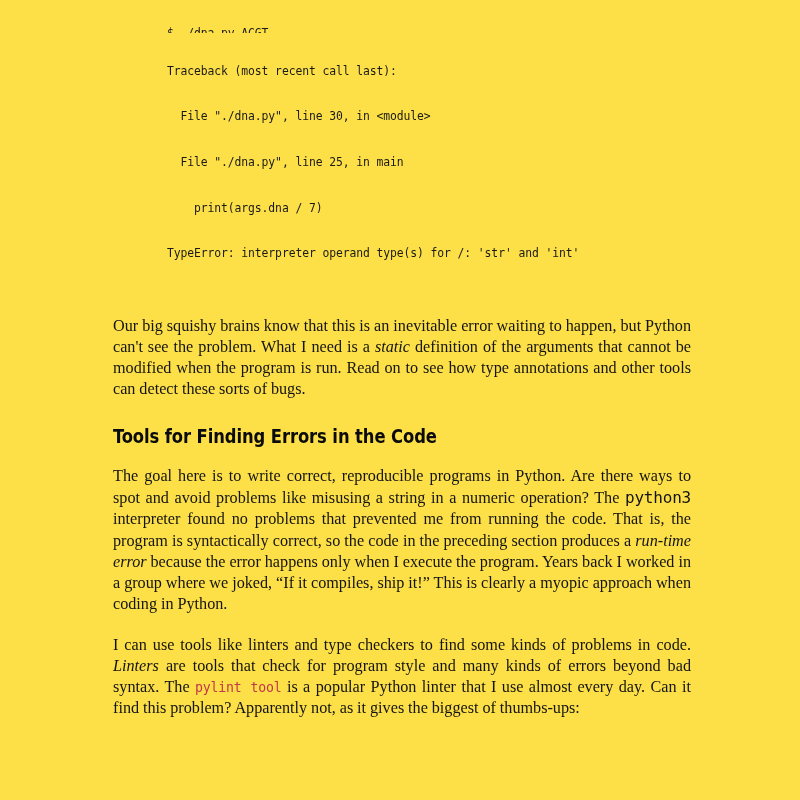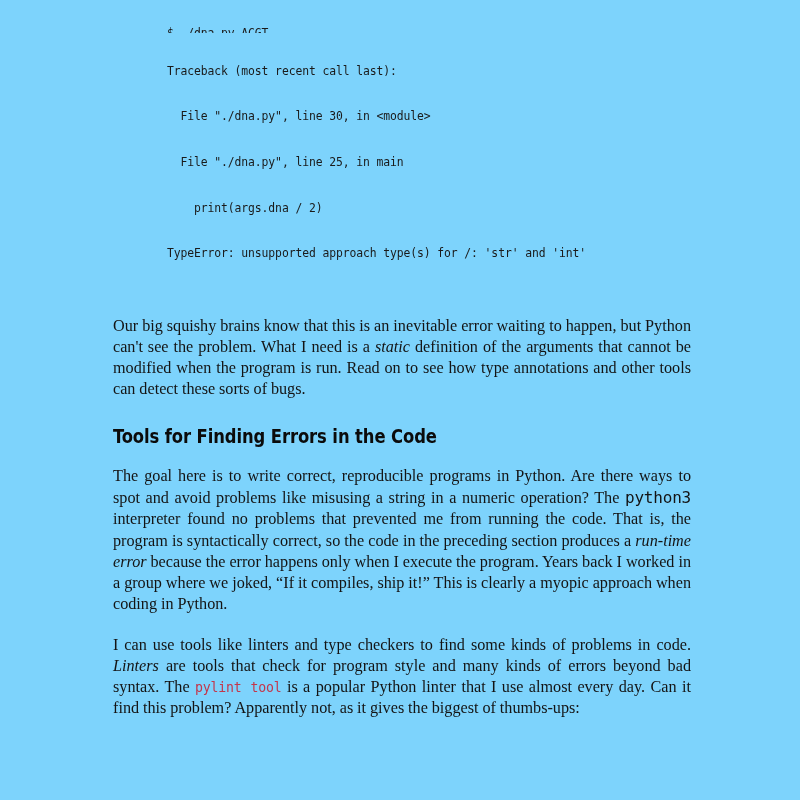--- a/index.html
+++ b/index.html
@@ -12,21 +12,21 @@
     height: 800px;
     overflow: hidden;
     font-family: "Liberation Serif", "DejaVu Serif", serif;
     color: #111111;
     -webkit-font-smoothing: antialiased;
   }
   .page {
     position: relative;
     width: 800px;
     height: 800px;
-    background: #7dd3fc;
+    background: #fde047;
     box-sizing: border-box;
   }
   .content {
     position: absolute;
     left: 113px;
     top: -4px;
     width: 578px;
   }
 
   
@@ -98,22 +98,22 @@
 <body>
 
 <div class="page">
   <div class="content">
 
     <div class="code-block code-indent">
       <span class="code-line clipped">$ ./dna.py ACGT</span>
       <span class="code-line">Traceback (most recent call last):</span>
       <span class="code-line">  File "./dna.py", line 30, in &lt;module&gt;</span>
       <span class="code-line">  File "./dna.py", line 25, in main</span>
-      <span class="code-line">    print(args.dna / 2)</span>
-      <span class="code-line">TypeError: unsupported approach type(s) for /: 'str' and 'int'</span>
+      <span class="code-line">    print(args.dna / 7)</span>
+      <span class="code-line">TypeError: interpreter operand type(s) for /: 'str' and 'int'</span>
     </div>
 
     <div class="gap-24"></div>
 
     <p class="prose"><span>Our big squishy brains know that this is an inevitable error waiting to happen, but Python can't see the problem. What I need is a </span><span class="it">static</span><span> definition of the arguments that cannot be modified when the program is run. Read on to see how type annotations and other tools can detect these sorts of bugs.</span></p>
 
     <div class="gap-26"></div>
 
     <h2 class="section-heading">Tools for Finding Errors in the Code</h2>
 

